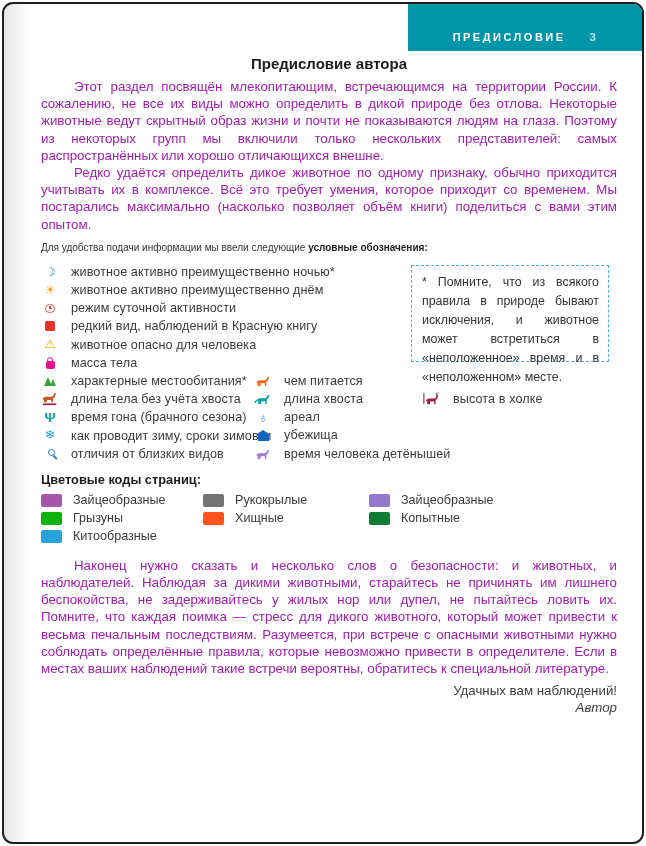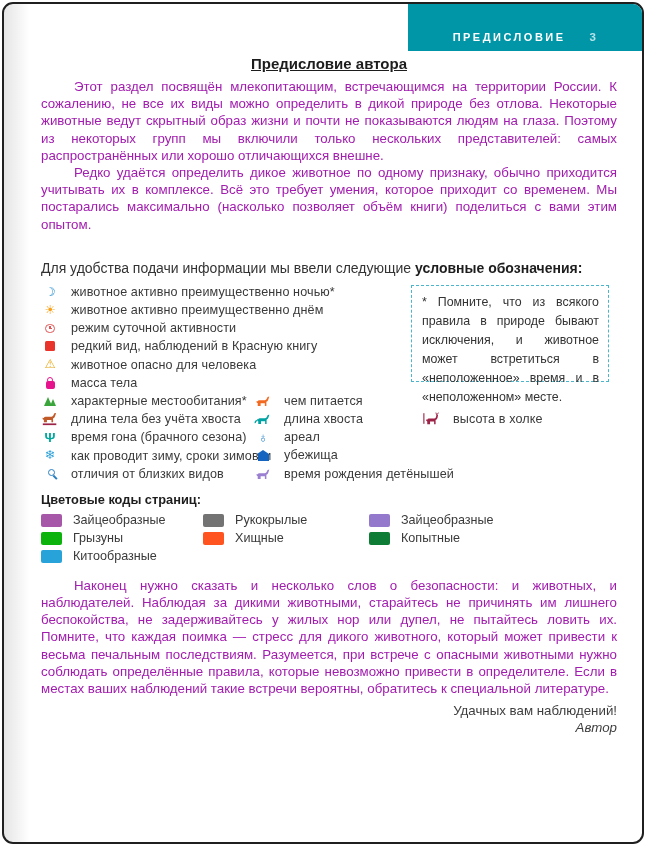--- a/index.html
+++ b/index.html
@@ -12,23 +12,23 @@
     background:linear-gradient(to right, rgba(0,0,0,0.10), rgba(0,0,0,0)); pointer-events:none; }
   .header-bar{
     position:absolute; top:0; right:0; width:234px; height:47px;
     display:flex; align-items:flex-end; justify-content:flex-end;
     padding:0 46px 8px 0; gap:24px;
   }
   .header-title{ color:#ffffff; font-weight:bold; font-size:11px; letter-spacing:2.5px; }
   .header-num{ color:#b5e3e8; font-weight:bold; font-size:11.5px; }
 
   .content{ position:absolute; left:0; top:0; width:100%; height:100%; padding:51px 25px 0 37px; color:#3e3e3e; }
-  .title{ text-align:center; font-weight:bold; font-size:15px; color:#1d1d1d; margin-bottom:6px;text-decoration:underline; }
+  .title{ text-align:center; font-weight:bold; font-size:15px; color:#1d1d1d; margin-bottom:6px; }
   .para{ font-size:13.3px; line-height:17.2px; text-align:justify; text-indent:33px; color:#a21caf; }
-  .intro{ font-size:14px; line-height:16px; margin-top:27px; color:#333; }
+  .intro{ font-size:10px; line-height:16px; margin-top:7px; color:#333; }
   .intro b{ color:#1d1d1d; }
 
   .legend{ position:relative; margin-top:7px; height:201px; font-size:12.6px; }
   .lrow{ display:flex; align-items:center; height:18.2px; }
   .licon{ width:18px; height:15px; display:flex; align-items:center; justify-content:center;
           margin-right:12px; flex:none; font-size:12px; line-height:1; }
   .llabel{ color:#3a3a3a; letter-spacing:0.1px; }
 
   .legend-middle{ position:absolute; left:213px; top:109px; }
   .legend-right{ position:absolute; left:382px; top:127px; }
@@ -180,21 +180,21 @@
               <span class="i-house"></span>
             </span>
           <span class="llabel">убежища</span>
         </div>
         <div class="lrow">
           <span class="licon" style="color: rgb(155, 127, 208);">
             <svg width="17" height="12" viewBox="0 0 20 14">
                 <path fill="currentColor" d="M3.2,13 L3.2,9.6 Q1.6,9.2 1.6,7.2 L3.2,7.4 Q3.4,6 5.2,6 L11.6,6 Q13.2,6 13.8,4.4 L14.8,2.2 L16.8,1.8 L15.8,5 Q15.2,7.4 13.4,7.9 L13.4,13 L11.6,13 L11.6,9.6 L6.6,9.6 L6.6,13 Z"></path>
               </svg>
           </span>
-          <span class="llabel">время рождения детёнышей</span>
+          <span class="llabel">время человека детёнышей</span>
         </div>
       </div>
 
       <div class="legend-right">
         <div class="lrow">
           <span class="licon" style="color: rgb(156, 34, 71);">
             <svg width="21" height="15" viewBox="0 0 22 16">
                 <rect x="0.3" y="1.5" width="1.5" height="13" fill="currentColor" opacity="0.9"></rect>
                 <path stroke="currentColor" stroke-width="1.1" fill="none" d="M16.6,3.6 L15.8,0.8 M17.4,3.4 L18.8,0.8"></path>
                 <path fill="currentColor" d="M5.2,15 L5.2,11.6 Q3.6,11.2 3.6,9.2 L5.2,9.4 Q5.4,8 7.2,8 L13.6,8 Q15.2,8 15.8,6.4 L16.4,3.8 L18.4,3.6 L17.8,7 Q17.2,9.4 15.4,9.9 L15.4,15 L13.6,15 L13.6,11.6 L8.6,11.6 L8.6,15 Z"></path>

